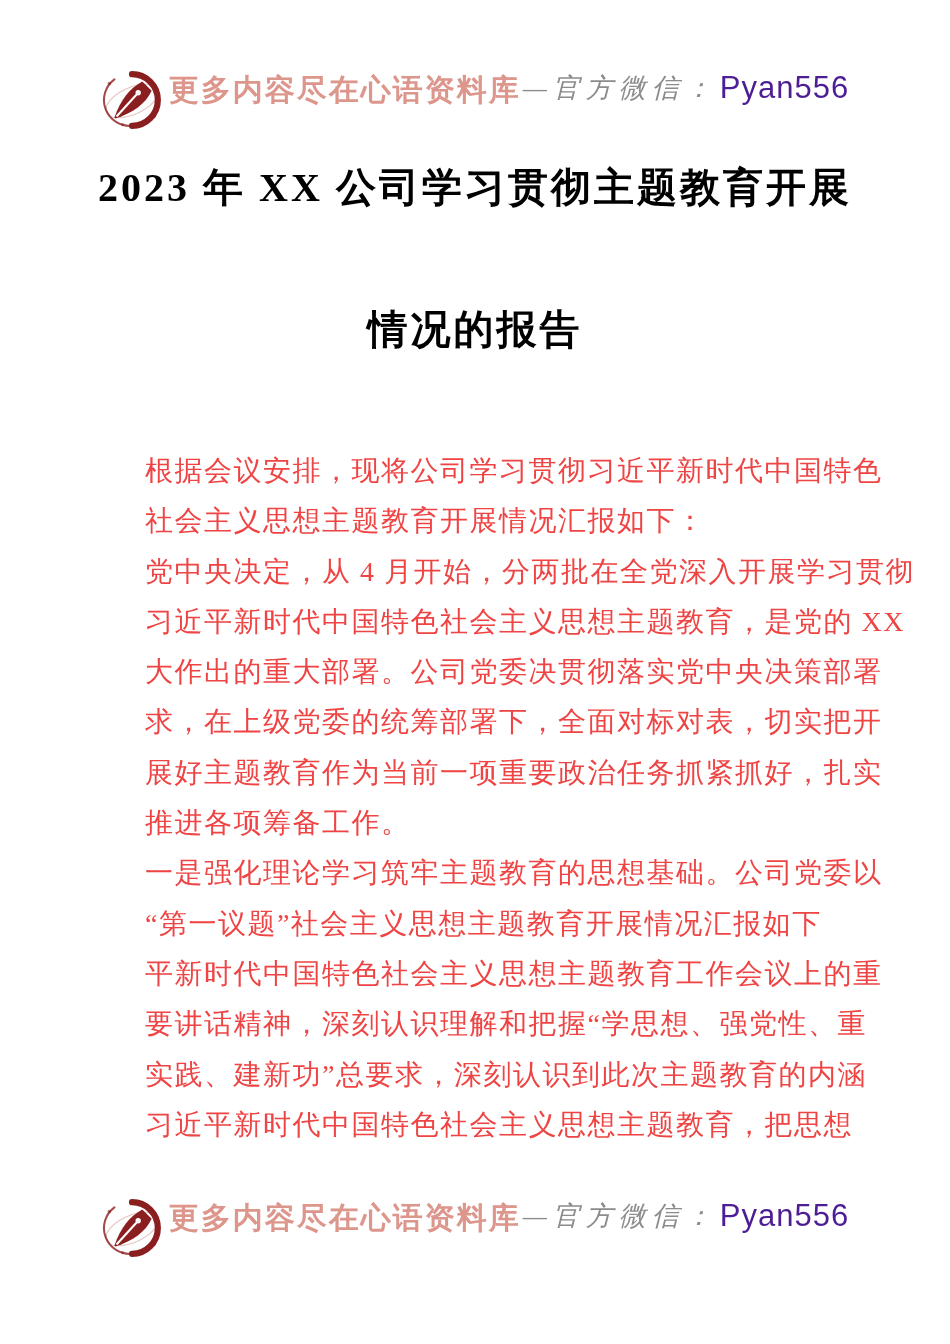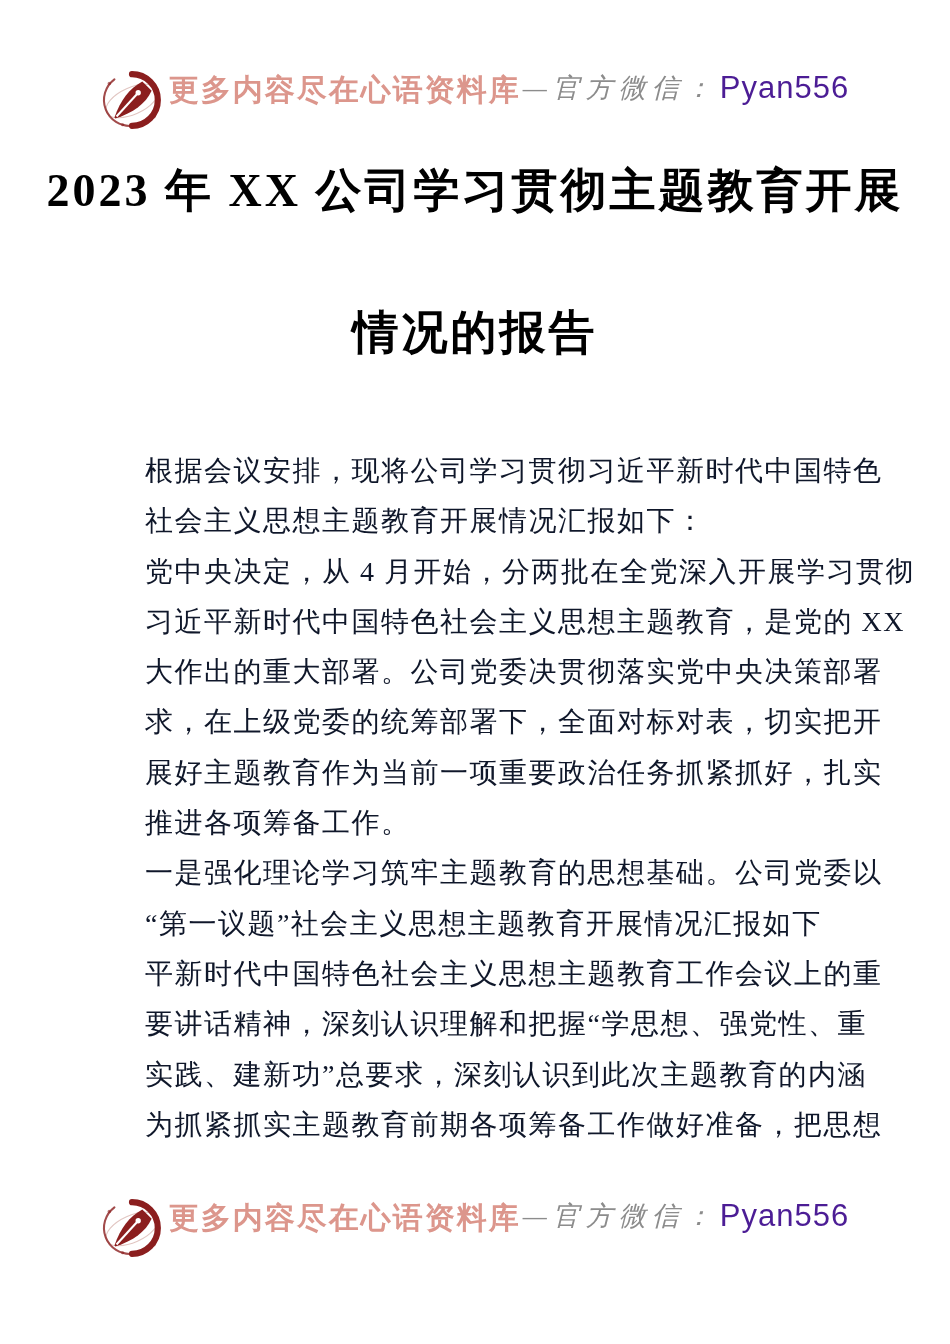--- a/index.html
+++ b/index.html
@@ -29,29 +29,29 @@
   }
   .wm-id{
     font-size:31px;color:#4c1d95;
     font-family:"Liberation Sans","DejaVu Sans",sans-serif;
     letter-spacing:1px;white-space:nowrap;margin-left:2px;
   }
   
   .doc-title{
     position:absolute;left:0;width:100%;
     text-align:center;
-    font-size:46px;font-weight:bold;color:#000;
+    font-size:40px;font-weight:bold;color:#000;
     letter-spacing:3px;white-space:nowrap;
   }
   .doc-title.line1{top:160px;}
   .doc-title.line2{top:302px;}
   
   .doc-body{
     position:absolute;top:446px;left:145px;width:675px;
-    font-size:28px;color:#0f172a;
+    font-size:28px;color:#ef4444;
   }
   .body-line{
     line-height:50.3px;height:50.3px;
     letter-spacing:1.5px;white-space:nowrap;
   }
 </style>
 </head>
 <body>
 
 <div class="page">
@@ -85,21 +85,21 @@
     <div class="body-line">习近平新时代中国特色社会主义思想主题教育，是党的 XX</div>
     <div class="body-line">大作出的重大部署。公司党委决贯彻落实党中央决策部署</div>
     <div class="body-line">求，在上级党委的统筹部署下，全面对标对表，切实把开</div>
     <div class="body-line">展好主题教育作为当前一项重要政治任务抓紧抓好，扎实</div>
     <div class="body-line">推进各项筹备工作。</div>
     <div class="body-line">一是强化理论学习筑牢主题教育的思想基础。公司党委以</div>
     <div class="body-line">“第一议题”社会主义思想主题教育开展情况汇报如下</div>
     <div class="body-line">平新时代中国特色社会主义思想主题教育工作会议上的重</div>
     <div class="body-line">要讲话精神，深刻认识理解和把握“学思想、强党性、重</div>
     <div class="body-line">实践、建新功”总要求，深刻认识到此次主题教育的内涵</div>
-    <div class="body-line">为抓紧抓实主题教育前期各项筹备工作做好准备，把思想</div>
+    <div class="body-line">习近平新时代中国特色社会主义思想主题教育，把思想</div>
   </div>
 
   <div class="wm-row bottom">
     <span class="wm-logo">
       <svg viewBox="0 0 60 58" width="62" height="60" aria-hidden="true">
         <ellipse cx="30" cy="30" rx="27" ry="13" fill="none" stroke="#c9958e" stroke-width="1" opacity="0.55" transform="rotate(-24 30 30)"></ellipse>
         <path d="M30 4 A25 25 0 0 1 30 54" fill="none" stroke="#8b1e1e" stroke-width="6" stroke-linecap="round"></path>
         <path d="M30 54 A25 25 0 0 1 13 9" fill="none" stroke="#8b1e1e" stroke-width="2" stroke-linecap="round" opacity="0.8"></path>
         <path d="M13 46 C19 29 27 18 40 11 L49 20 C43 33 31 41 14 47 Z" fill="#8b1e1e"></path>
         <path d="M15 45 L36 22" stroke="#ffffff" stroke-width="2"></path>

